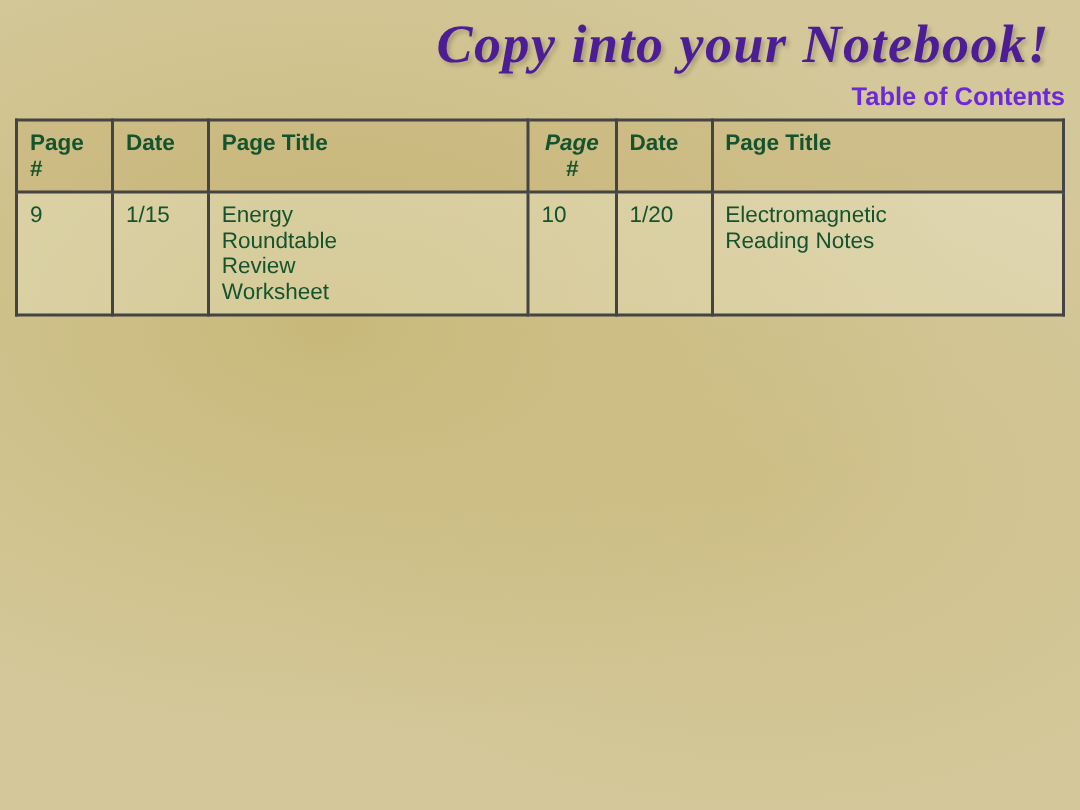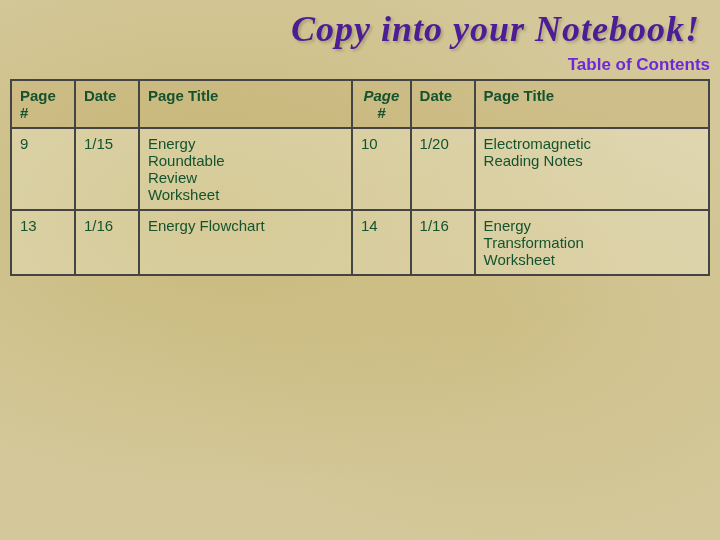--- a/index.html
+++ b/index.html
@@ -104,23 +104,15 @@
     </thead>
     <tbody id="toc-body">
     <tr>
           <td>9</td>
           <td>1/15</td>
           <td>Energy<br>Roundtable<br>Review<br>Worksheet</td>
           <td>10</td>
           <td>1/20</td>
           <td>Electromagnetic<br>Reading Notes</td>
         </tr>
-        <tr>
-          <td>13</td>
-          <td>1/16</td>
-          <td>Energy Flowchart</td>
-          <td>14</td>
-          <td>1/16</td>
-          <td>Energy<br>Transformation<br>Worksheet</td>
-        </tr>
       </tbody>
   </table>
 </div>
 
 </body></html>

